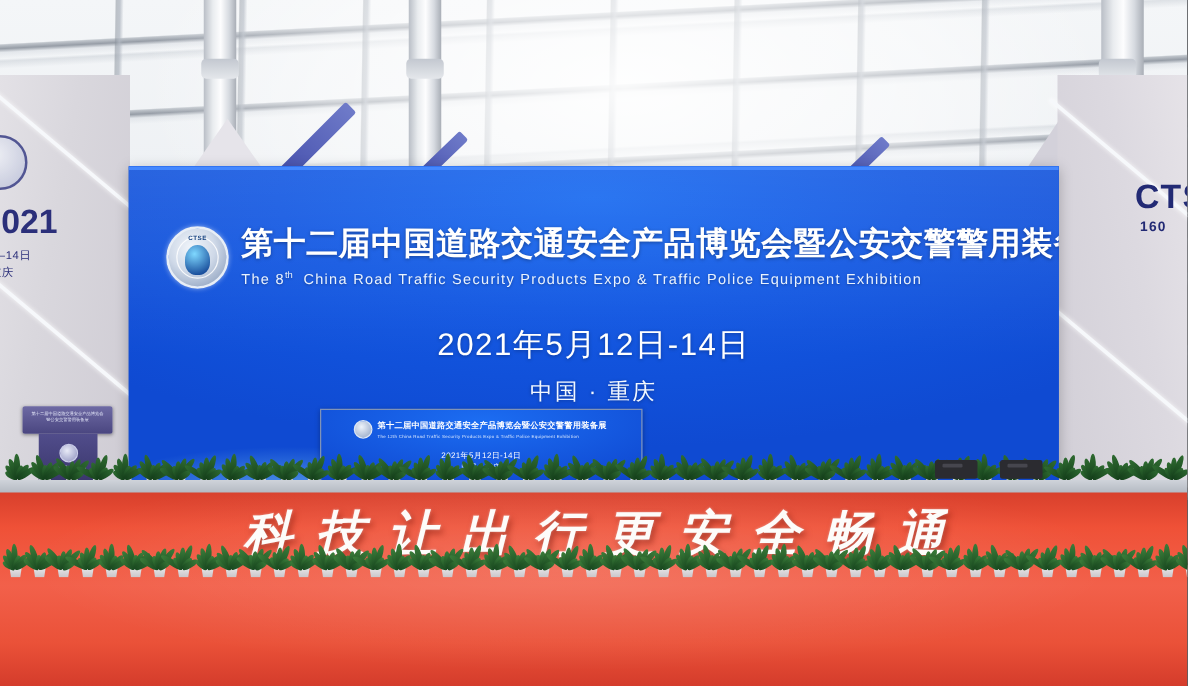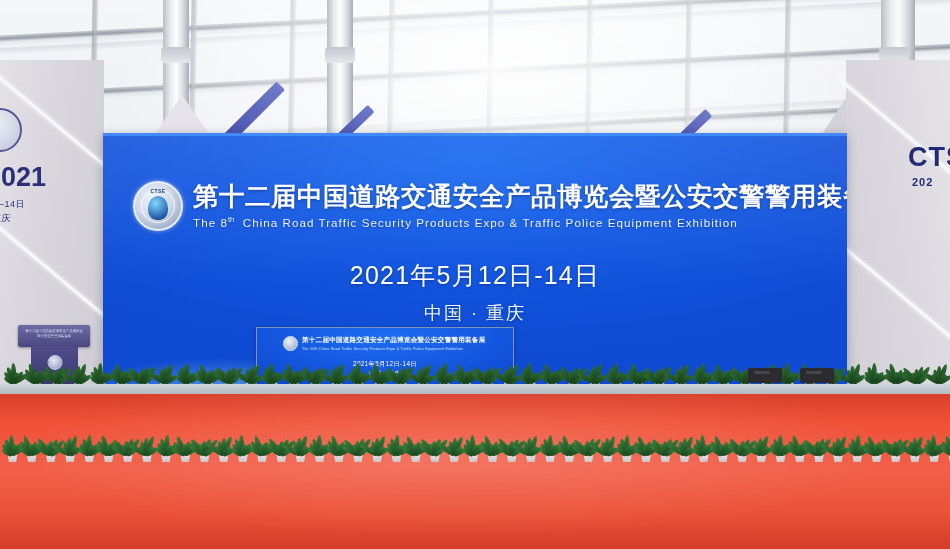--- a/index.html
+++ b/index.html
@@ -292,21 +292,21 @@
     <div class="wall-emb"></div>
     <div class="wall-txt-2021">2021</div>
     <div class="wall-txt-date">12—14日</div>
     <div class="wall-txt-city">重庆</div>
   </div>
 
   <div class="wall-r">
     <div class="diag" style="left:-6px;top:18px;width:160px;transform:rotate(40deg);"></div>
     <div class="diag" style="left:-14px;top:176px;width:170px;transform:rotate(40deg);"></div>
     <div class="wall-txt-cts">CTS</div>
-    <div class="wall-txt-202">202</div>
+    <div class="wall-txt-202">160</div>
   </div>
 
   <div class="banner">
     <div class="banner-top-line"></div>
     <div class="b-sheen"></div>
     <div class="b-wave1"></div>
     <div class="b-wave2"></div>
     <div class="b-wave3"></div>
 
     <div class="title-row">
@@ -795,20 +795,21 @@
     </div>
 
   <div class="speaker" style="left:748px;top:368px;"></div>
   <div class="speaker" style="left:800px;top:368px;"></div>
 
   <div class="stage-lip"></div>
   <div class="carpet">
     <div class="carpet-sheen"></div>
   </div>
 
+  <div class="red-slogan">科技让出行更安全畅通</div>
 
   <div class="plant-row front" id="plantsFront" style="left:0;top:428px;width:950px;">
       <div class="plant" style="left: 0px;">
         <div class="pot"></div>
         <div class="leaf" style="height: 11px; transform: translateX(-50%) rotate(-62deg);"></div>
         <div class="leaf" style="height: 14px; transform: translateX(-50%) rotate(-42deg);"></div>
         <div class="leaf" style="height: 17px; transform: translateX(-50%) rotate(-22deg);"></div>
         <div class="leaf" style="height: 20px; transform: translateX(-50%) rotate(-2deg);"></div>
         <div class="leaf" style="height: 11px; transform: translateX(-50%) rotate(18deg);"></div>
         <div class="leaf" style="height: 14px; transform: translateX(-50%) rotate(38deg);"></div>

